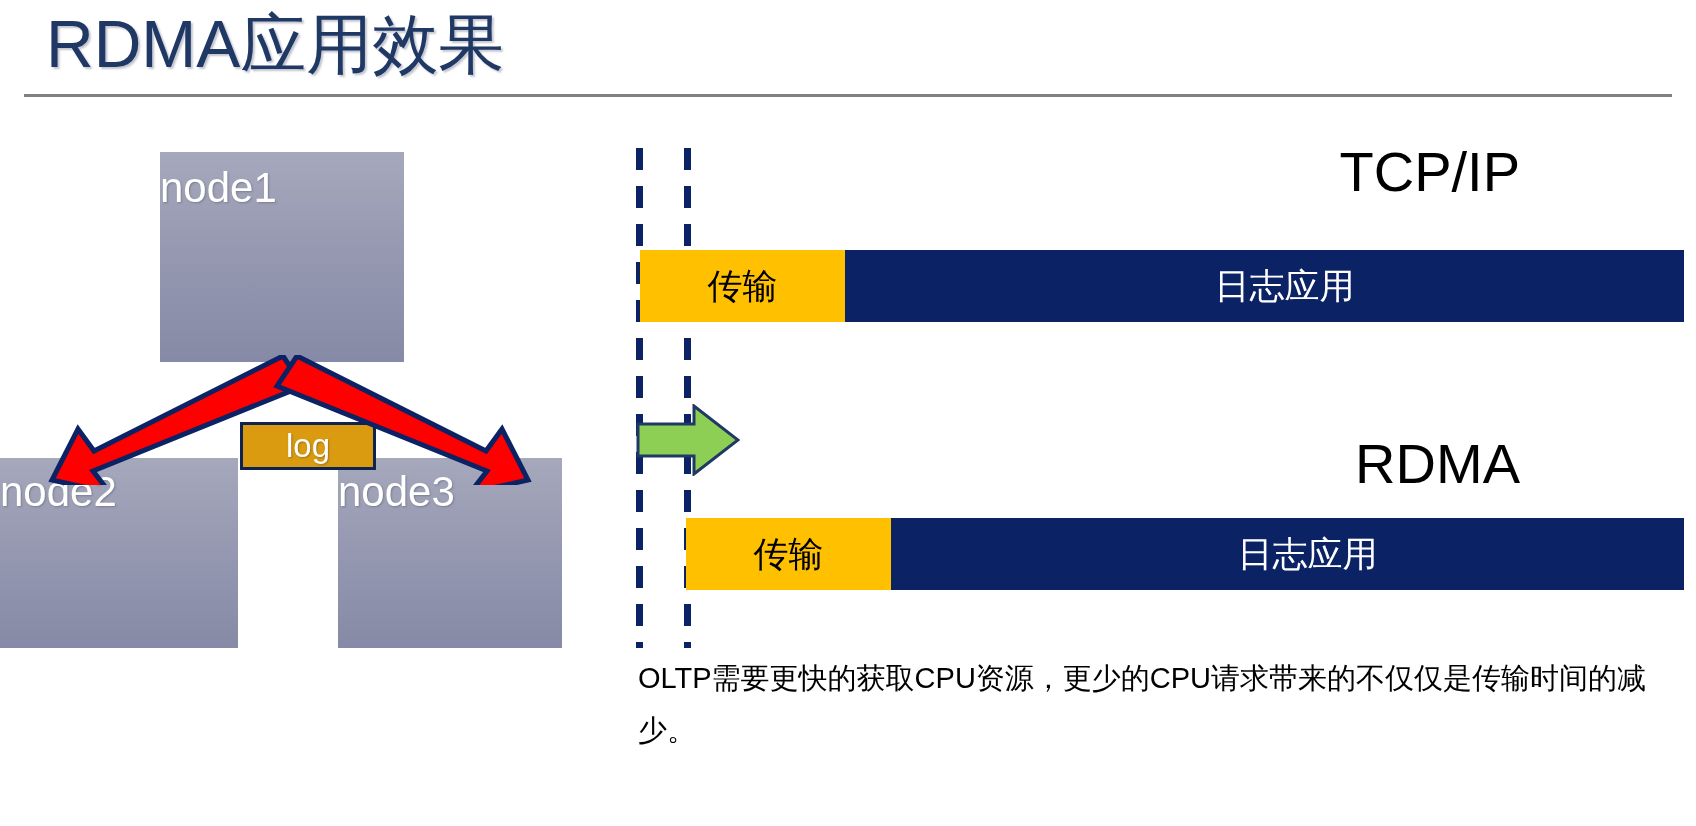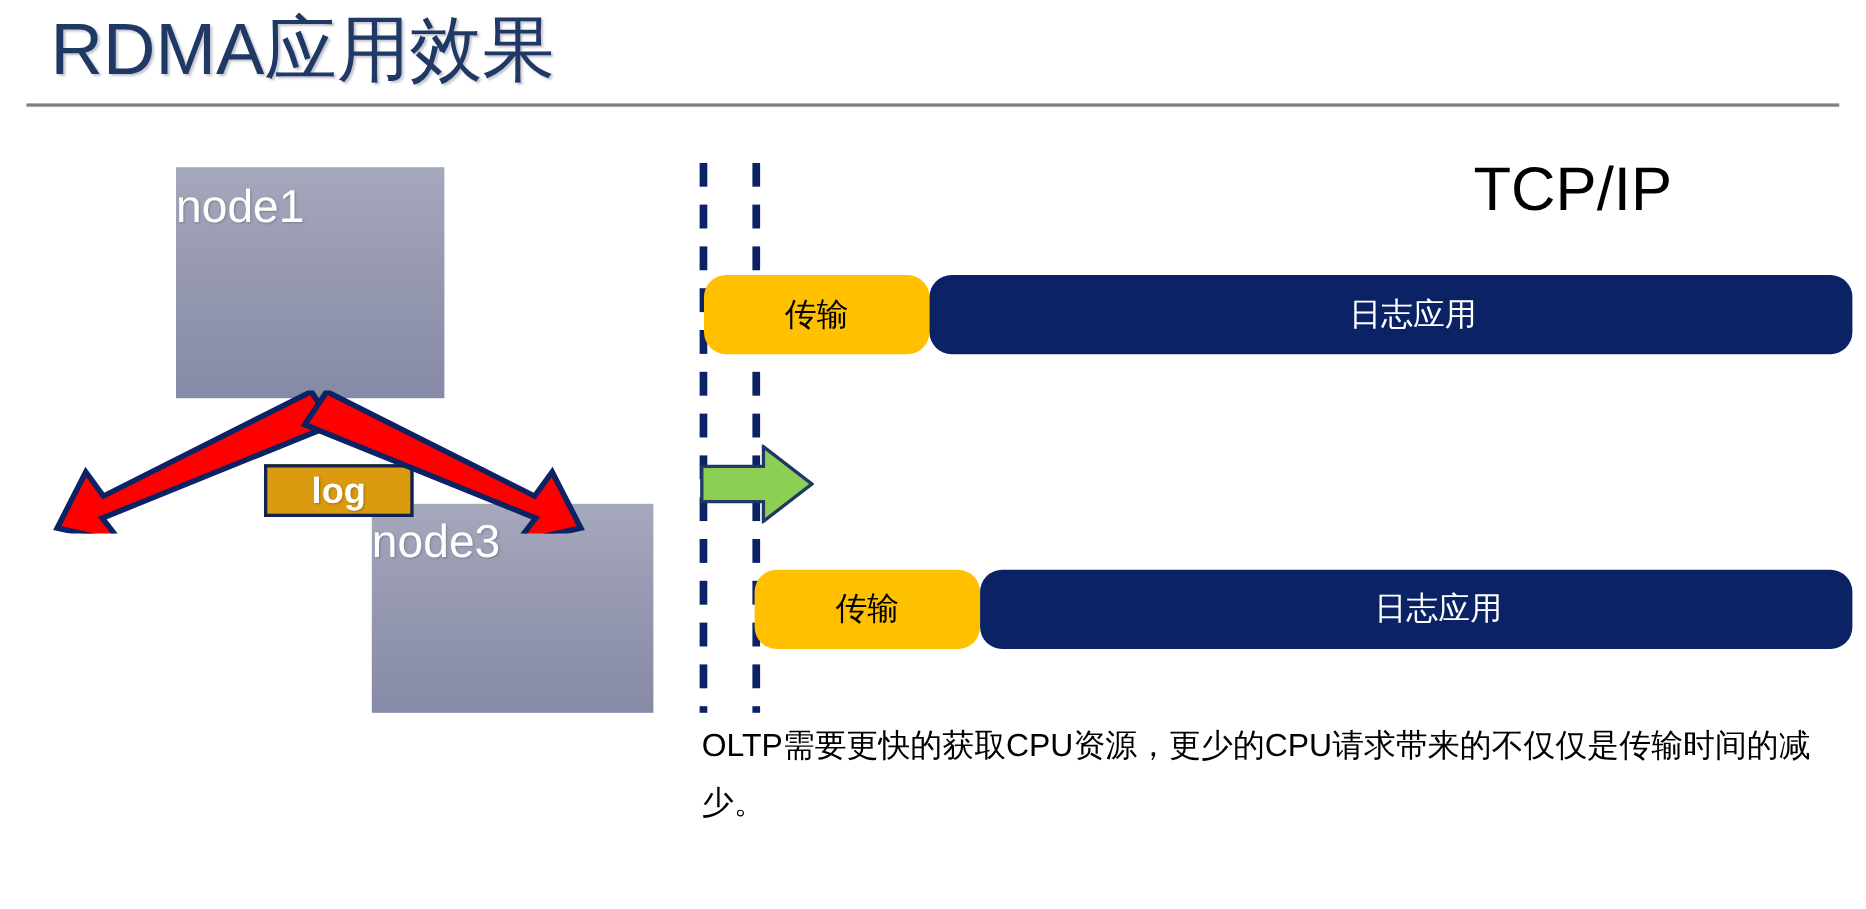--- a/index.html
+++ b/index.html
@@ -53,35 +53,34 @@
   }
   #node1 {
     left: 160px; top: 152px; width: 244px; height: 210px;
     padding-top: 12px;
   }
   #node2 {
     left: 0px; top: 458px; width: 238px; height: 190px;
     padding-top: 10px;
   }
   #node3 {
-    left: 338px; top: 458px; width: 256px; height: 190px;
+    left: 338px; top: 458px; width: 224px; height: 190px;
     padding-top: 10px;
   }
   #logbox {
     position: absolute;
     left: 240px; top: 422px; width: 136px; height: 48px;
     background: #DB9B10;
     border: 3px solid #0F2350;
     box-sizing: border-box;
     color: #ffffff;
     font-size: 33px;
     line-height: 42px;
     text-align: center;
     text-shadow: 1px 1px 2px rgba(120,90,20,0.6);
-    font-weight: bold;
   }
 
   .arrows {
     position: absolute;
     left: 0; top: 355px;
     width: 620px; height: 130px;
     pointer-events: none;
   }
 
   
@@ -114,24 +113,23 @@
     display: flex;
     align-items: stretch;
   }
   #bar-tcpip { left: 640px; top: 250px; width: 1044px; }
   #bar-rdma  { left: 686px; top: 518px; width: 998px; }
 
   .seg {
     display: flex;
     align-items: center;
     justify-content: center;
-    font-size: 29px;
+    font-size: 35px;
     box-sizing: border-box;
     white-space: nowrap;
-    border-radius: 20px;
   }
   .seg-transfer {
     background: #FFC000;
     color: #000000;
     width: 205px;
     flex: 0 0 205px;
   }
   .seg-app {
     background: #0B2265;
     color: #ffffff;
@@ -159,20 +157,21 @@
 </style>
 </head>
 <body>
 
 <div id="slide">
 
   <div class="title">RDMA应用效果</div>
   <div class="title-rule"></div>
 
   <div class="node" id="node1">node1</div>
+  <div class="node" id="node2">node2</div>
   <div class="node" id="node3">node3</div>
   <div id="logbox">log</div>
 
   <svg class="arrows" viewBox="0 0 620 130">
 
     <g>
       <polygon points="283,6 303,36 93,121 110,143 52,130 78,79 94,101" fill="#FF0000" stroke="#0B2265" stroke-width="5" stroke-linejoin="miter" transform="translate(0,-5)"></polygon>
     </g>
 
     <g>
@@ -187,20 +186,21 @@
 
   <div class="bar" id="bar-tcpip">
     <div class="seg seg-transfer">传输</div>
     <div class="seg seg-app">日志应用</div>
   </div>
 
   <svg class="greenarrow" viewBox="0 0 104 72">
     <polygon points="2,20 58,20 58,2 102,36 58,70 58,52 2,52" fill="#8DCE54" stroke="#1F3864" stroke-width="3" stroke-linejoin="miter"></polygon>
   </svg>
 
+  <div class="barlabel" id="rdma-label">RDMA</div>
 
   <div class="bar" id="bar-rdma">
     <div class="seg seg-transfer">传输</div>
     <div class="seg seg-app">日志应用</div>
   </div>
 
   <div class="caption">OLTP需要更快的获取CPU资源，更少的CPU请求带来的不仅仅是传输时间的减少。</div>
 
 </div>
 

